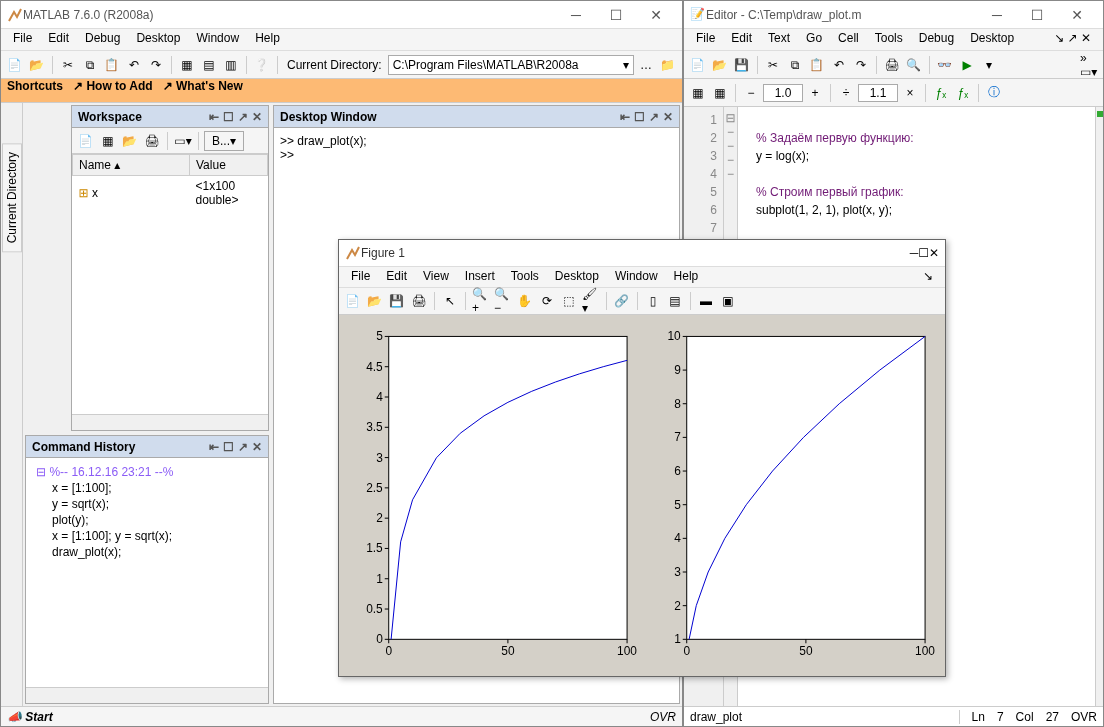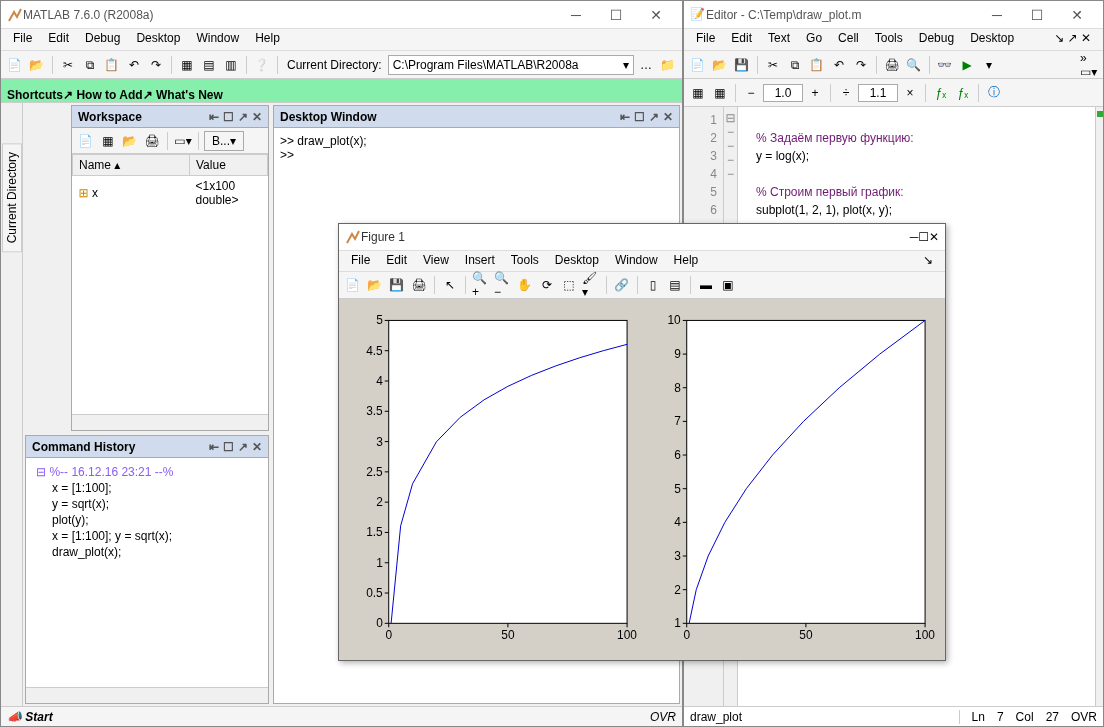--- a/index.html
+++ b/index.html
@@ -8,21 +8,21 @@
 .left-pane { width: 683px; height: 100%; border: 1px solid #888; background: #fff; display: flex; flex-direction: column; }
 .right-pane { width: 421px; height: 100%; border: 1px solid #888; background: #fff; display: flex; flex-direction: column; }
 .titlebar { height: 28px; background: #fff; display: flex; align-items: center; padding: 0 6px; border-bottom: 1px solid #ddd; }
 .titlebar .title { flex: 1; color: #555; }
 .titlebar .winbtn { width: 40px; text-align: center; color: #555; cursor: pointer; font-size: 14px; }
 .menubar { height: 22px; background: #f5f5f5; display: flex; align-items: flex-start; padding: 0 4px; border-bottom: 1px solid #ddd; }
 .menubar span { padding: 2px 8px; cursor: pointer; }
 .toolbar { height: 28px; background: #f5f5f5; display: flex; align-items: center; padding: 0 4px; border-bottom: 1px solid #ccc; gap: 2px; }
 .tbtn { width: 20px; height: 20px; display: inline-flex; align-items: center; justify-content: center; cursor: pointer; border: 1px solid transparent; }
 .tsep { width: 1px; height: 18px; background: #ccc; margin: 0 3px; }
-.shortcuts { height: 24px; background: #86efac; display: flex; align-items: flex-end; padding: 0 6px; border-bottom: 1px solid #ccc; font-weight: bold; }
+.shortcuts { height: 24px; background: #fdba74; display: flex; align-items: flex-start; padding: 0 6px; border-bottom: 1px solid #ccc; gap: 10px; font-weight: bold; }
 .main-body { flex: 1; display: flex; background: #f0f0f0; overflow: hidden; }
 .vtab { width: 22px; background: #f0f0f0; border-right: 1px solid #ccc; display: flex; align-items: flex-start; justify-content: center; padding-top: 40px; }
 .vtab span { writing-mode: vertical-rl; transform: rotate(180deg); background: #f5f5f5; border: 1px solid #ccc; padding: 8px 2px; }
 .left-col { width: 248px; display: flex; flex-direction: column; }
 .right-col { flex: 1; display: flex; flex-direction: column; }
 .panel { border: 1px solid #aaa; margin: 2px; background: #fff; display: flex; flex-direction: column; }
 .panel-title { height: 22px; background: #d0dced; display: flex; align-items: center; padding: 0 6px; font-weight: bold; border-bottom: 1px solid #aaa; }
 .panel-title .pctrls { margin-left: auto; display: flex; gap: 4px; color: #555; }
 .panel-tools { height: 26px; background: #f5f5f5; border-bottom: 1px solid #ccc; display: flex; align-items: center; padding: 0 4px; gap: 2px; }
 .panel-body { flex: 1; overflow: auto; background: #fff; }
@@ -38,21 +38,21 @@
 .code { flex: 1; padding: 4px 8px; }
 .code div { height: 18px; line-height: 18px; white-space: pre; }
 .kw { color: #0000d0; }
 .cm { color: #701a75; }
 .dirfield { flex: 1; background: #fff; border: 1px solid #aaa; height: 20px; padding: 0 4px; display: flex; align-items: center; }
 .sidebar { width: 8px; background: #f0f0f0; border-left: 1px solid #ccc; }
 .editor-status { height: 20px; border-top: 1px solid #ccc; display: flex; align-items: center; padding: 0 6px; gap: 12px; }
 .editor-status .cell { border-right: 1px solid #ccc; padding-right: 12px; }
 
 
-.figwin { position: absolute; left: 338px; top: 223px; width: 608px; height: 438px; background: #f0f0f0; border: 1px solid #666; box-shadow: 2px 2px 6px rgba(0,0,0,0.3); display: flex; flex-direction: column; }
+.figwin { position: absolute; left: 338px; top: 239px; width: 608px; height: 438px; background: #f0f0f0; border: 1px solid #666; box-shadow: 2px 2px 6px rgba(0,0,0,0.3); display: flex; flex-direction: column; }
 .figwin .fig-titlebar { height: 28px; background: #fff; display: flex; align-items: center; padding: 0 6px; border-bottom: 1px solid #ddd; }
 .figwin .fig-titlebar .title { flex: 1; color: #333; }
 .fig-body { flex: 1; background: #d4d0c8; display: flex; padding: 10px; gap: 10px; }
 
 .matlab-icon { display:inline-block; width:16px; height:16px; }
 .zoom-input { width: 40px; border: 1px solid #aaa; height: 18px; text-align: center; }
 </style>
 </head>
 <body>
 

